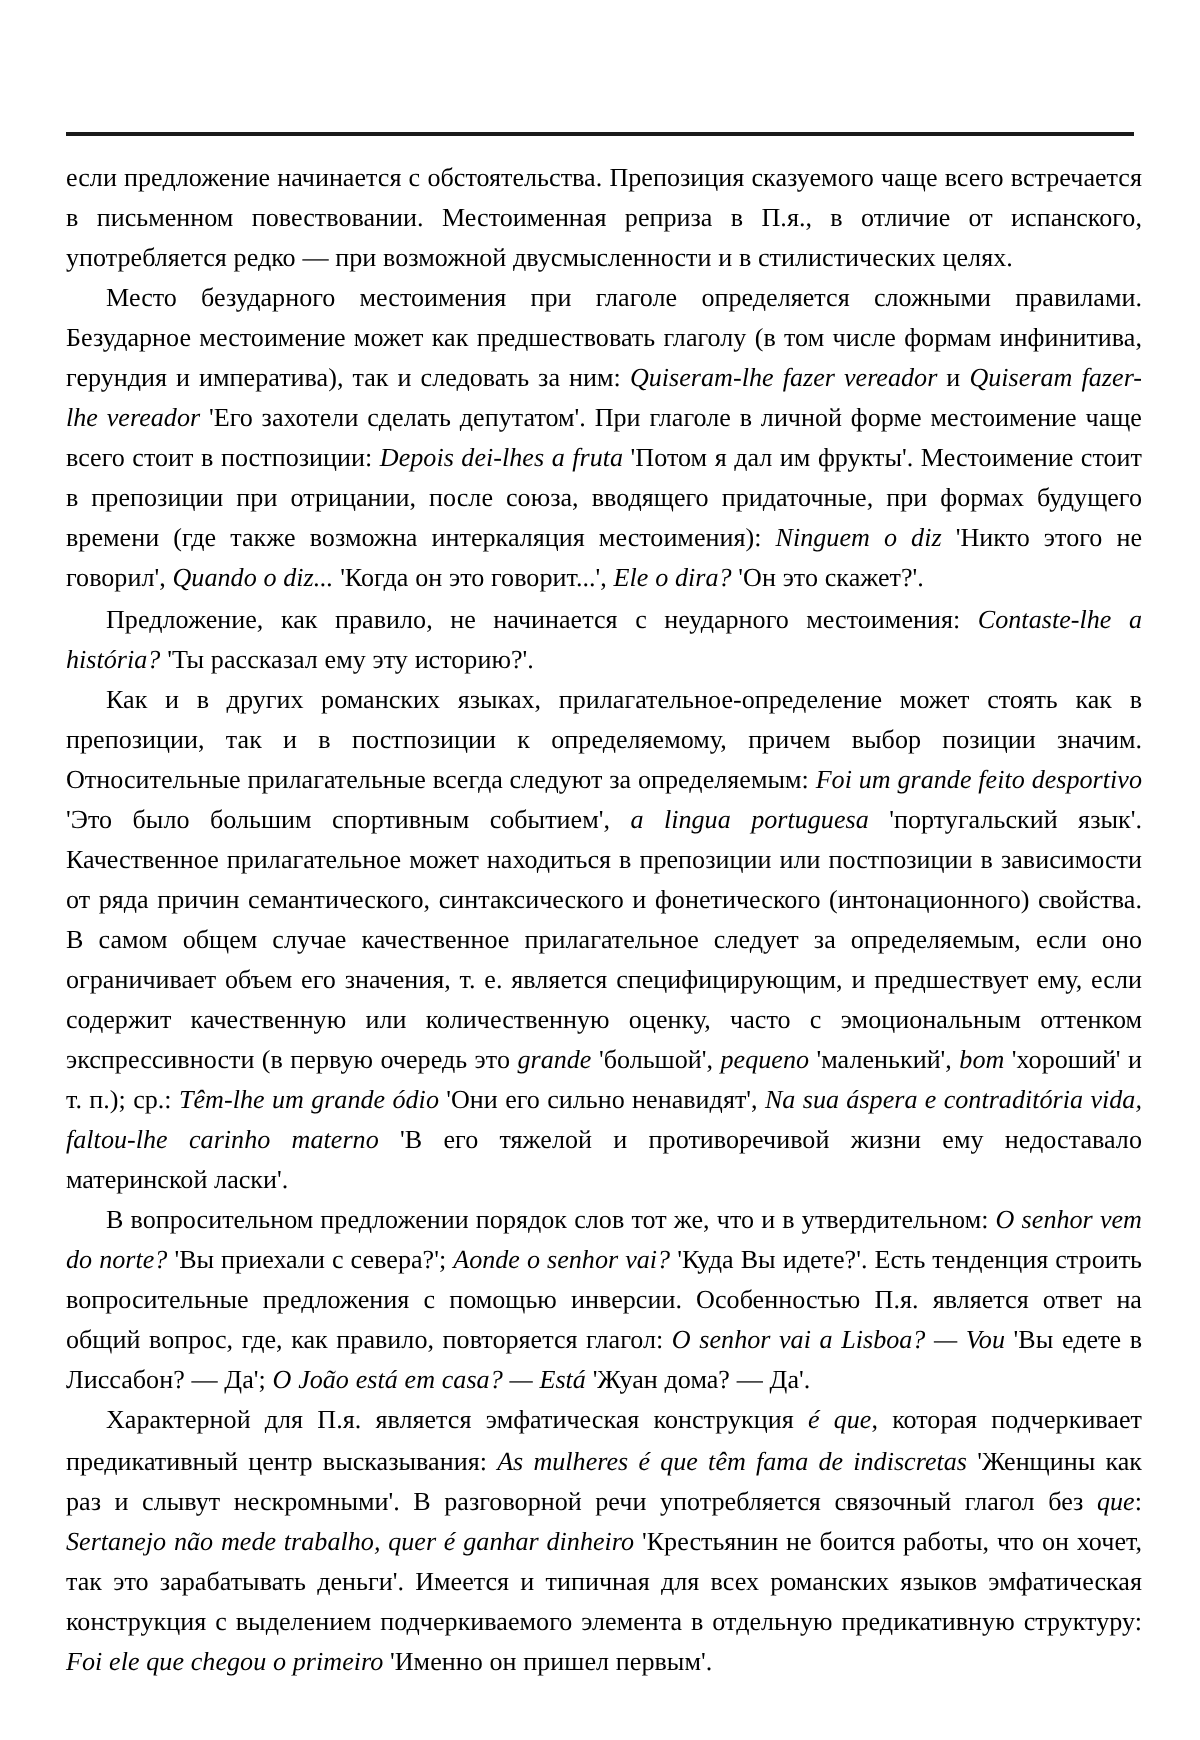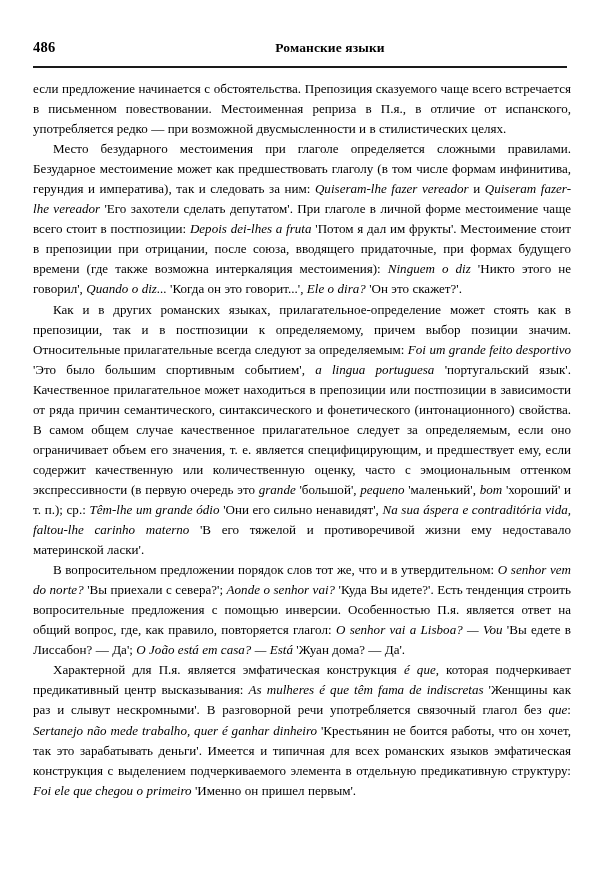--- a/index.html
+++ b/index.html
@@ -81,28 +81,25 @@
     text-indent: 0;
   }
   i {
   }
 </style>
 </head>
 <body>
 
 <div class="page">
 
-  <div class="running-head">
-    <div class="folio">486</div>
-    <div class="head-title">Романские языки</div>
-  </div>
 
   <div class="head-rule"></div>
 
   <div class="body-text" id="body-text">
       <p class="no-indent"><span>если предложение начинается с обстоятельства. Препозиция сказуемого чаще всего встречается в письменном повествовании. Местоименная реприза в П.я., в отличие от испанского, употребляется редко — при возможной двусмысленности и в стилистических целях.</span></p>
       <p><span>Место безударного местоимения при глаголе определяется сложными правилами. Безударное местоимение может как предшествовать глаголу (в том числе формам инфинитива, герундия и императива), так и следовать за ним: </span><i>Quiseram-lhe fazer vereador</i><span> и </span><i>Quiseram fazer-lhe vereador</i><span> 'Его захотели сделать депутатом'. При глаголе в личной форме местоимение чаще всего стоит в постпозиции: </span><i>Depois dei-lhes a fruta</i><span> 'Потом я дал им фрукты'. Местоимение стоит в препозиции при отрицании, после союза, вводящего придаточные, при формах будущего времени (где также возможна интеркаляция местоимения): </span><i>Ninguem o diz</i><span> 'Никто этого не говорил', </span><i>Quando o diz...</i><span> 'Когда он это говорит...', </span><i>Ele o dira?</i><span> 'Он это скажет?'.</span></p>
+      <p><span>Предложение, как правило, не начинается с неударного местоимения: </span><i>Contaste-lhe a história?</i><span> 'Ты рассказал ему эту историю?'.</span></p>
       <p><span>Как и в других романских языках, прилагательное-определение может стоять как в препозиции, так и в постпозиции к определяемому, причем выбор позиции значим. Относительные прилагательные всегда следуют за определяемым: </span><i>Foi um grande feito desportivo</i><span> 'Это было большим спортивным событием', </span><i>a lingua portuguesa</i><span> 'португальский язык'. Качественное прилагательное может находиться в препозиции или постпозиции в зависимости от ряда причин семантического, синтаксического и фонетического (интонационного) свойства. В самом общем случае качественное прилагательное следует за определяемым, если оно ограничивает объем его значения, т. е. является специфицирующим, и предшествует ему, если содержит качественную или количественную оценку, часто с эмоциональным оттенком экспрессивности (в первую очередь это </span><i>grande</i><span> 'большой', </span><i>pequeno</i><span> 'маленький', </span><i>bom</i><span> 'хороший' и т. п.); ср.: </span><i>Têm-lhe um grande ódio</i><span> 'Они его сильно ненавидят', </span><i>Na sua áspera e contraditória vida, faltou-lhe carinho materno</i><span> 'В его тяжелой и противоречивой жизни ему недоставало материнской ласки'.</span></p>
       <p><span>В вопросительном предложении порядок слов тот же, что и в утвердительном: </span><i>O senhor vem do norte?</i><span> 'Вы приехали с севера?'; </span><i>Aonde o senhor vai?</i><span> 'Куда Вы идете?'. Есть тенденция строить вопросительные предложения с помощью инверсии. Особенностью П.я. является ответ на общий вопрос, где, как правило, повторяется глагол: </span><i>O senhor vai a Lisboa? — Vou</i><span> 'Вы едете в Лиссабон? — Да'; </span><i>O João está em casa? — Está</i><span> 'Жуан дома? — Да'.</span></p>
       <p><span>Характерной для П.я. является эмфатическая конструкция </span><i>é que</i><span>, которая подчеркивает предикативный центр высказывания: </span><i>As mulheres é que têm fama de indiscretas</i><span> 'Женщины как раз и слывут нескромными'. В разговорной речи употребляется связочный глагол без </span><i>que</i><span>: </span><i>Sertanejo não mede trabalho, quer é ganhar dinheiro</i><span> 'Крестьянин не боится работы, что он хочет, так это зарабатывать деньги'. Имеется и типичная для всех романских языков эмфатическая конструкция с выделением подчеркиваемого элемента в отдельную предикативную структуру: </span><i>Foi ele que chegou o primeiro</i><span> 'Именно он пришел первым'.</span></p>
     </div>
 
 </div>
 
 </body></html>

